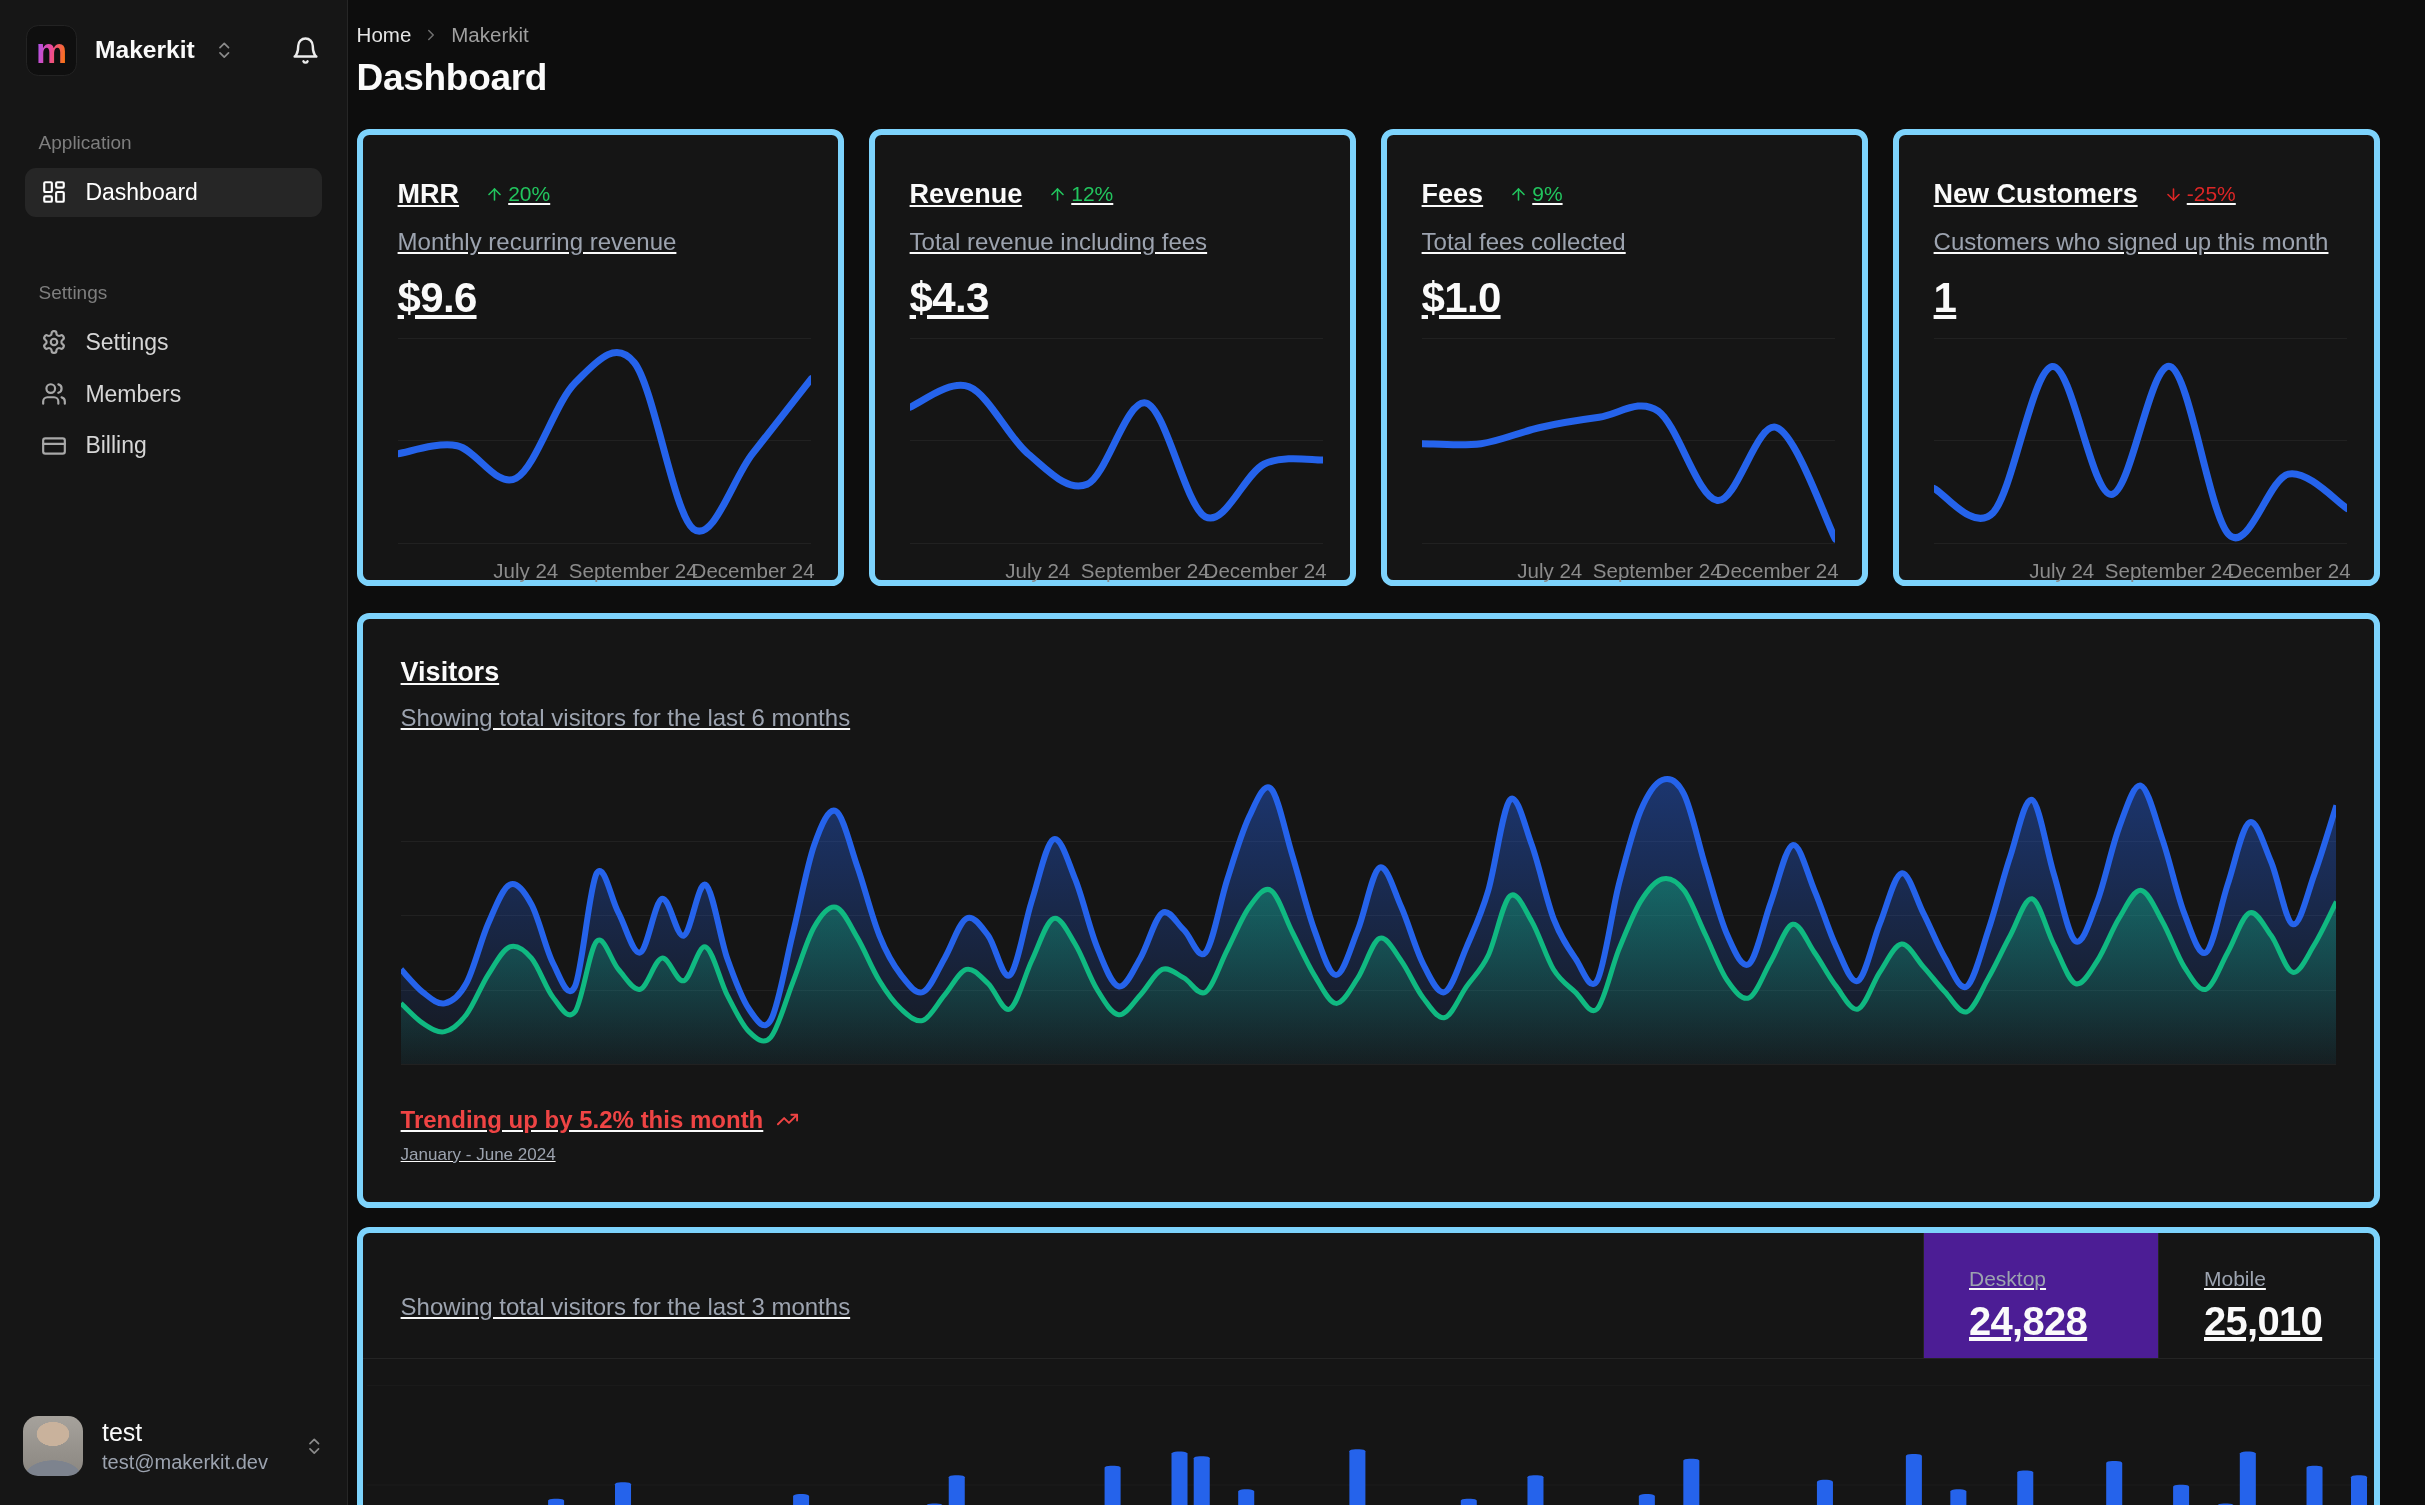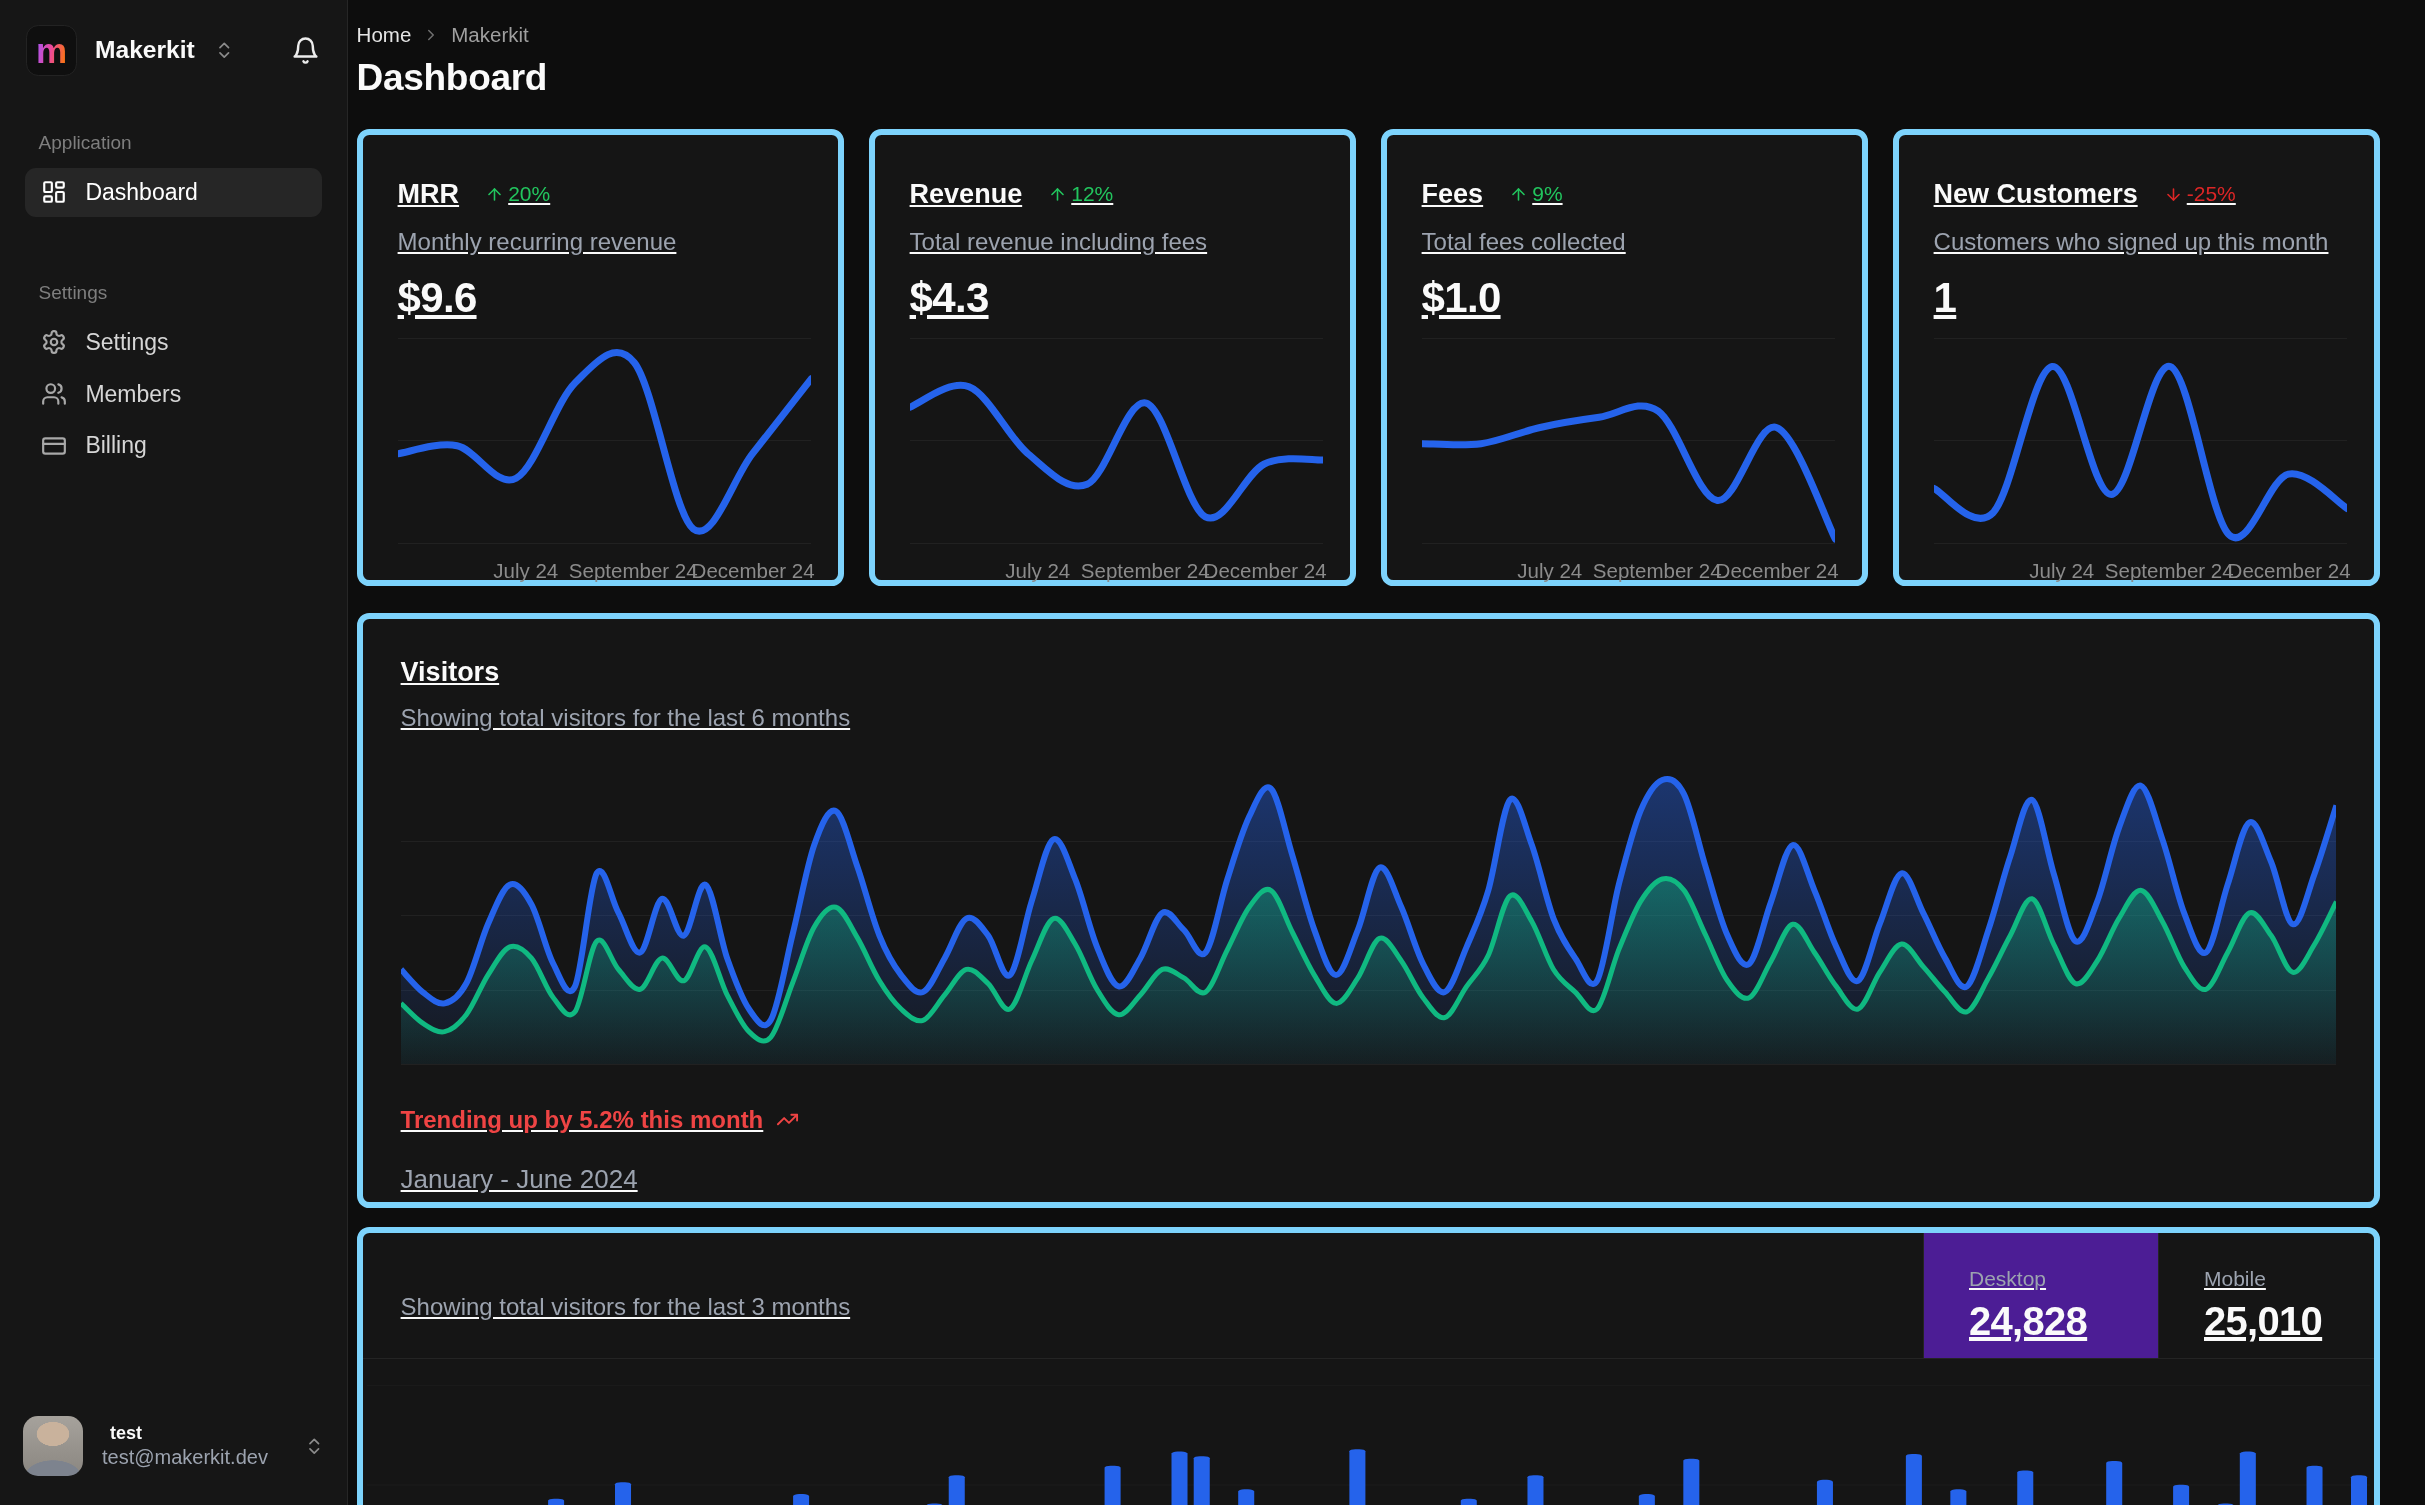--- a/index.html
+++ b/index.html
@@ -29,21 +29,21 @@
   .nav-item .nv-ic{color:#a8a8a8;display:flex;}
   .nav-item.active{background:#262626;color:#ffffff;}
   .nav-item.active .nv-ic{color:#ffffff;}
   .nav-gap{height:63px;}
   .sb-footer{margin-top:auto;display:flex;align-items:center;gap:19px;padding:19px 23px 29px;}
   .avatar{width:60px;height:60px;border-radius:15px;flex:none;
     background:
       radial-gradient(ellipse 46% 34% at 50% 30%,#c9b29c 58%,rgba(0,0,0,0) 60%),
       radial-gradient(ellipse 70% 42% at 50% 102%,#7d838e 66%,rgba(0,0,0,0) 68%),
       linear-gradient(#a6a29c,#8a8680);}
-  .u-name{font-size:18px;font-weight:700;color:#fafafa;line-height:1.25;margin-left:8px;}
+  .u-name{font-size:25px;font-weight:400;color:#fafafa;line-height:1.25;}
   .u-mail{font-size:20px;color:#9ca3af;line-height:1.3;}
   .sb-footer .sel-icon{margin-left:auto;}
   
   .main{position:absolute;left:332px;top:0;width:2078px;height:1323px;box-sizing:border-box;
     padding:23px 30px 0 24.6px;}
   .breadcrumb{display:flex;align-items:center;gap:11px;font-size:20.5px;}
   .bc-home{color:#e5e5e5;cursor:pointer;}
   .bc-sep{color:#6f6f6f;display:flex;}
   .bc-current{color:#9f9f9f;}
   .page-title{margin-top:9.6px;font-size:37px;font-weight:700;letter-spacing:-0.3px;color:#fafafa;}
@@ -64,21 +64,21 @@
   .ticks{position:absolute;left:35px;right:27px;top:424px;height:27px;}
   .tick{position:absolute;transform:translateX(-50%);font-size:20.5px;color:#8b8b8b;white-space:nowrap;}
   .tick.t0{left:31%;} .tick.t1{left:57%;} .tick.t2{left:86%;}
   
   .visitors{margin-top:27px;height:595px;padding:38px;position:relative;}
   .sec-title{font-size:27px;font-weight:700;}
   .sec-sub{margin-top:16.4px;font-size:24px;color:#9ca3af;}
   .v-chart{position:relative;margin-top:35px;height:297px;}
   .v-chart svg{position:absolute;inset:0;width:100%;height:100%;}
   .v-foot1{margin-top:42px;display:flex;align-items:center;gap:12.3px;font-size:24px;font-weight:600;color:#ef4444;}
-  .v-foot2{margin-top:30px;font-size:26px;color:#9ca3af;}
+  .v-foot2{margin-top:11px;font-size:17px;color:#9ca3af;}
   
   .pageviews{margin-top:19px;height:478px;overflow:hidden;padding:0;}
   .pv-header{display:flex;border-bottom:0.7px solid #242424;}
   .pv-head-left{flex:1;padding:44px 38px 37px;}
   .pv-stats{display:flex;}
   .pv-stat{width:235px;border-left:0.7px solid #242424;padding:34px 0 0 45px;box-sizing:border-box;cursor:pointer;}
   .pv-stat.mobile{width:216px;}
   .pv-stat.active{background:#4c1d95;}
   .pv-label{font-size:21px;color:#9ca3af;}
   .pv-value{margin-top:8.2px;font-size:40px;font-weight:700;letter-spacing:-0.7px;color:#fafafa;}

